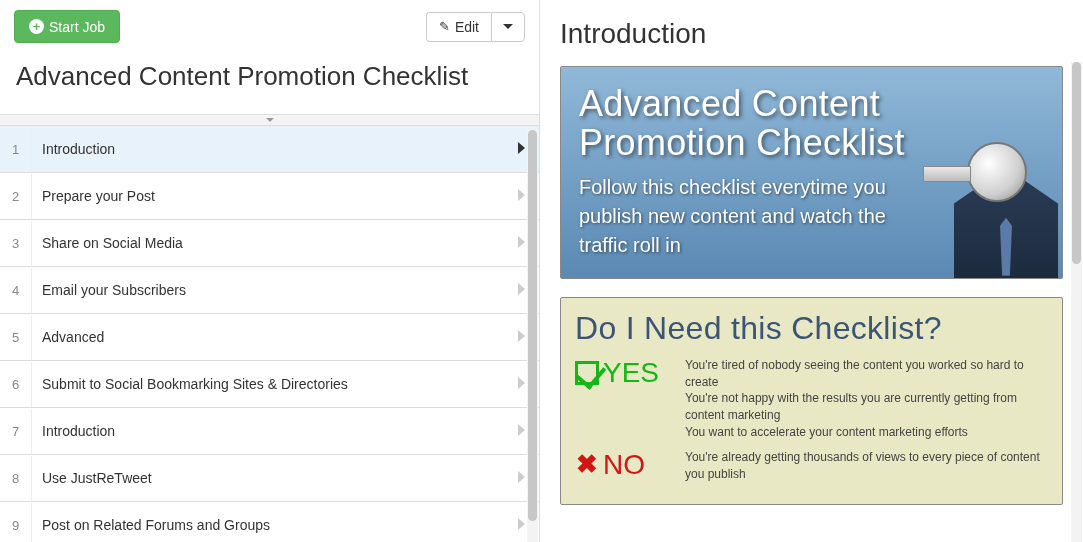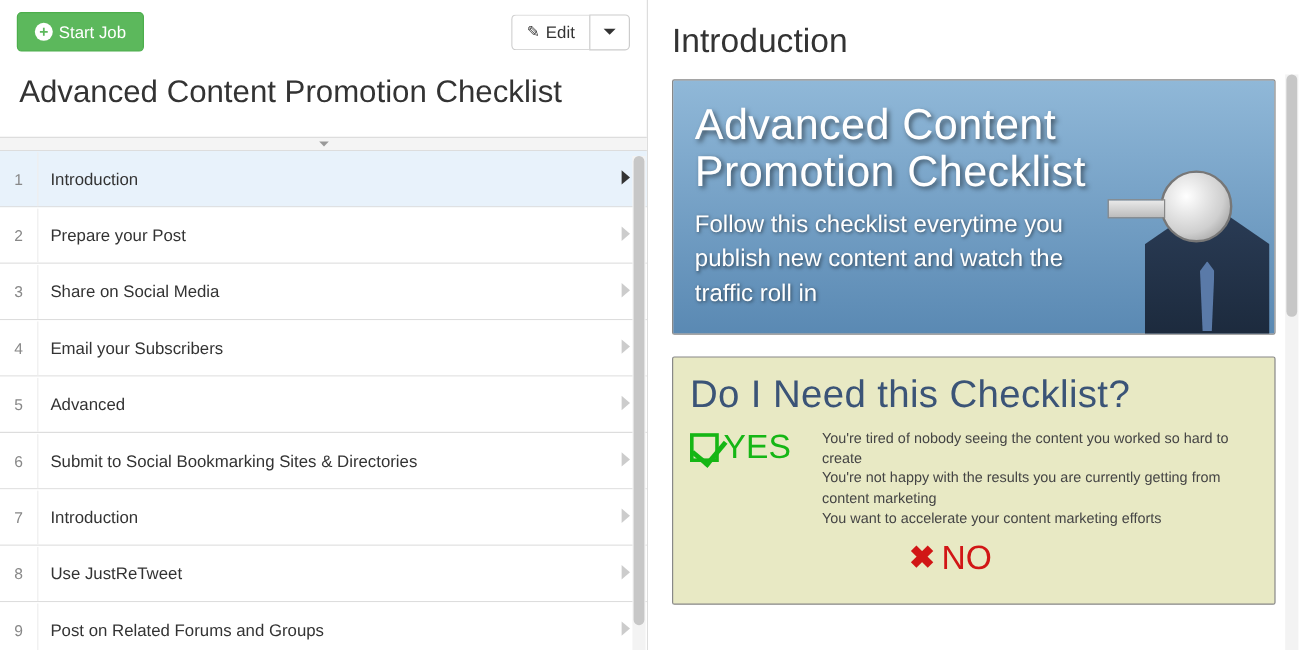--- a/index.html
+++ b/index.html
@@ -372,20 +372,21 @@
             <div>You want to accelerate your content marketing efforts</div>
           </div>
       </div>
 
       <div class="need-row">
         <div class="need-badge no">
           <span class="x-mark">✖</span>
           <span>NO</span>
         </div>
         <div class="need-reasons" id="no-reasons">
+            <div>You're already getting thousands of views to every piece of content you publish</div>
           </div>
       </div>
     </div>
 
   </div>
 
   <div class="custom-scrollbar">
     <div class="scrollbar-thumb"></div>
   </div>
 </div>

